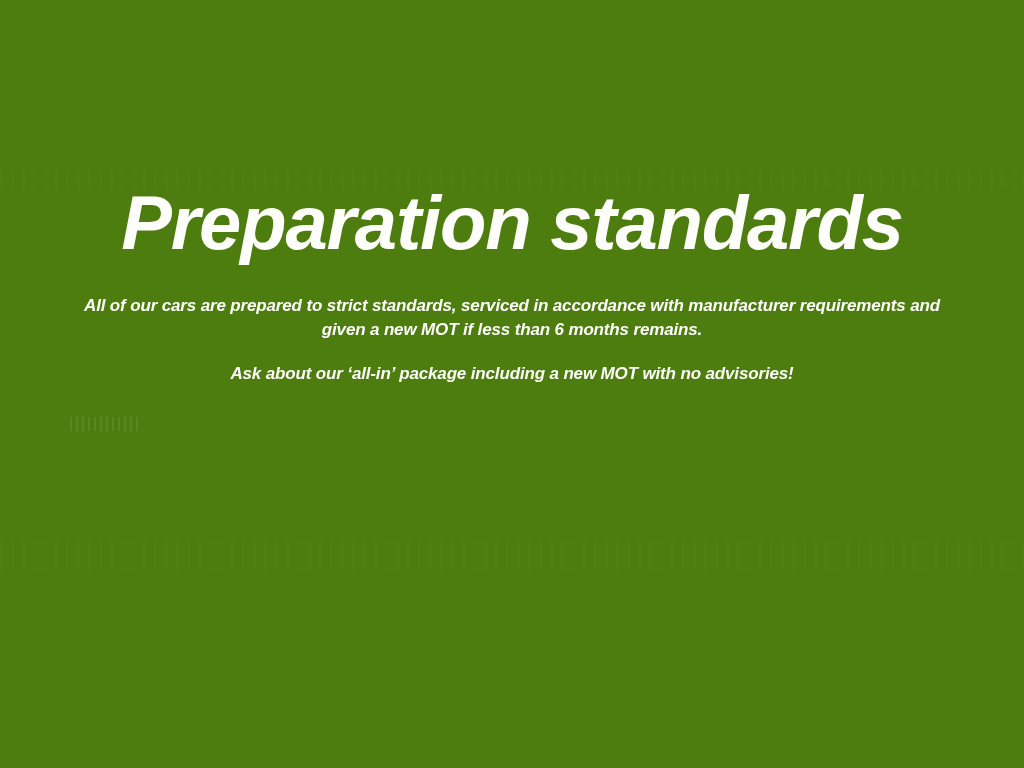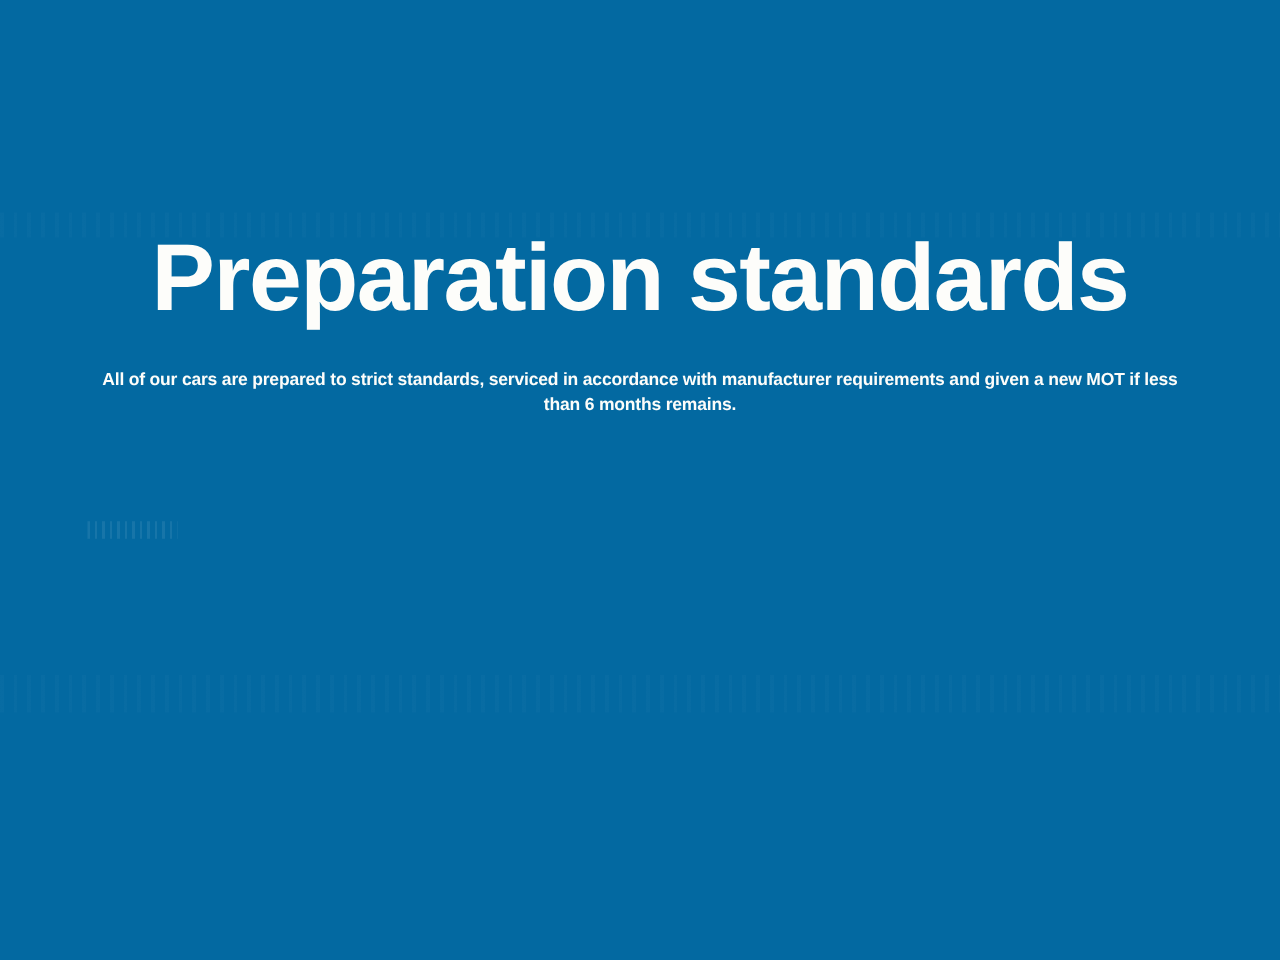--- a/index.html
+++ b/index.html
@@ -82,45 +82,46 @@
   }
 
   .body-block {
     margin: 0;
     padding-top: 34px;
   }
 
   .body-para {
     margin: 0 auto;
     max-width: 880px;
-    font-size: 14px;
+    font-size: 17px;
     font-weight: 700;
     line-height: 1.42;
     letter-spacing: -0.15px;
   }
   .body-para.second {
     margin-top: 20px;
     max-width: 900px;
   }
 </style>
 </head>
 <body style="background: rgb(33, 93, 156);">
 
-<div id="slide" style="background: #0369a1; color: rgb(253, 253, 250);">
+<div id="slide" style="background: #4d7c0f; color: rgb(253, 253, 250); font-style: italic;">
 
   <div class="ghost-band ghost-top"></div>
   <div class="ghost-band ghost-bottom"></div>
 
   <div id="content">
 
     <h1 class="headline">
       <span class="hl-line">Preparation standards</span>
     </h1>
 
     <div class="body-block">
       <p class="body-para first">All of our cars are prepared to strict standards, serviced in accordance with manufacturer requirements and given a new MOT if less than 6 months remains.</p>
+      <p class="body-para second">Ask about our ‘all-in’ package including a new MOT with no advisories!</p>
     </div>
 
   </div>
 
   <div class="ghost-watermark"></div>
 
 </div>
 
 </body></html>

